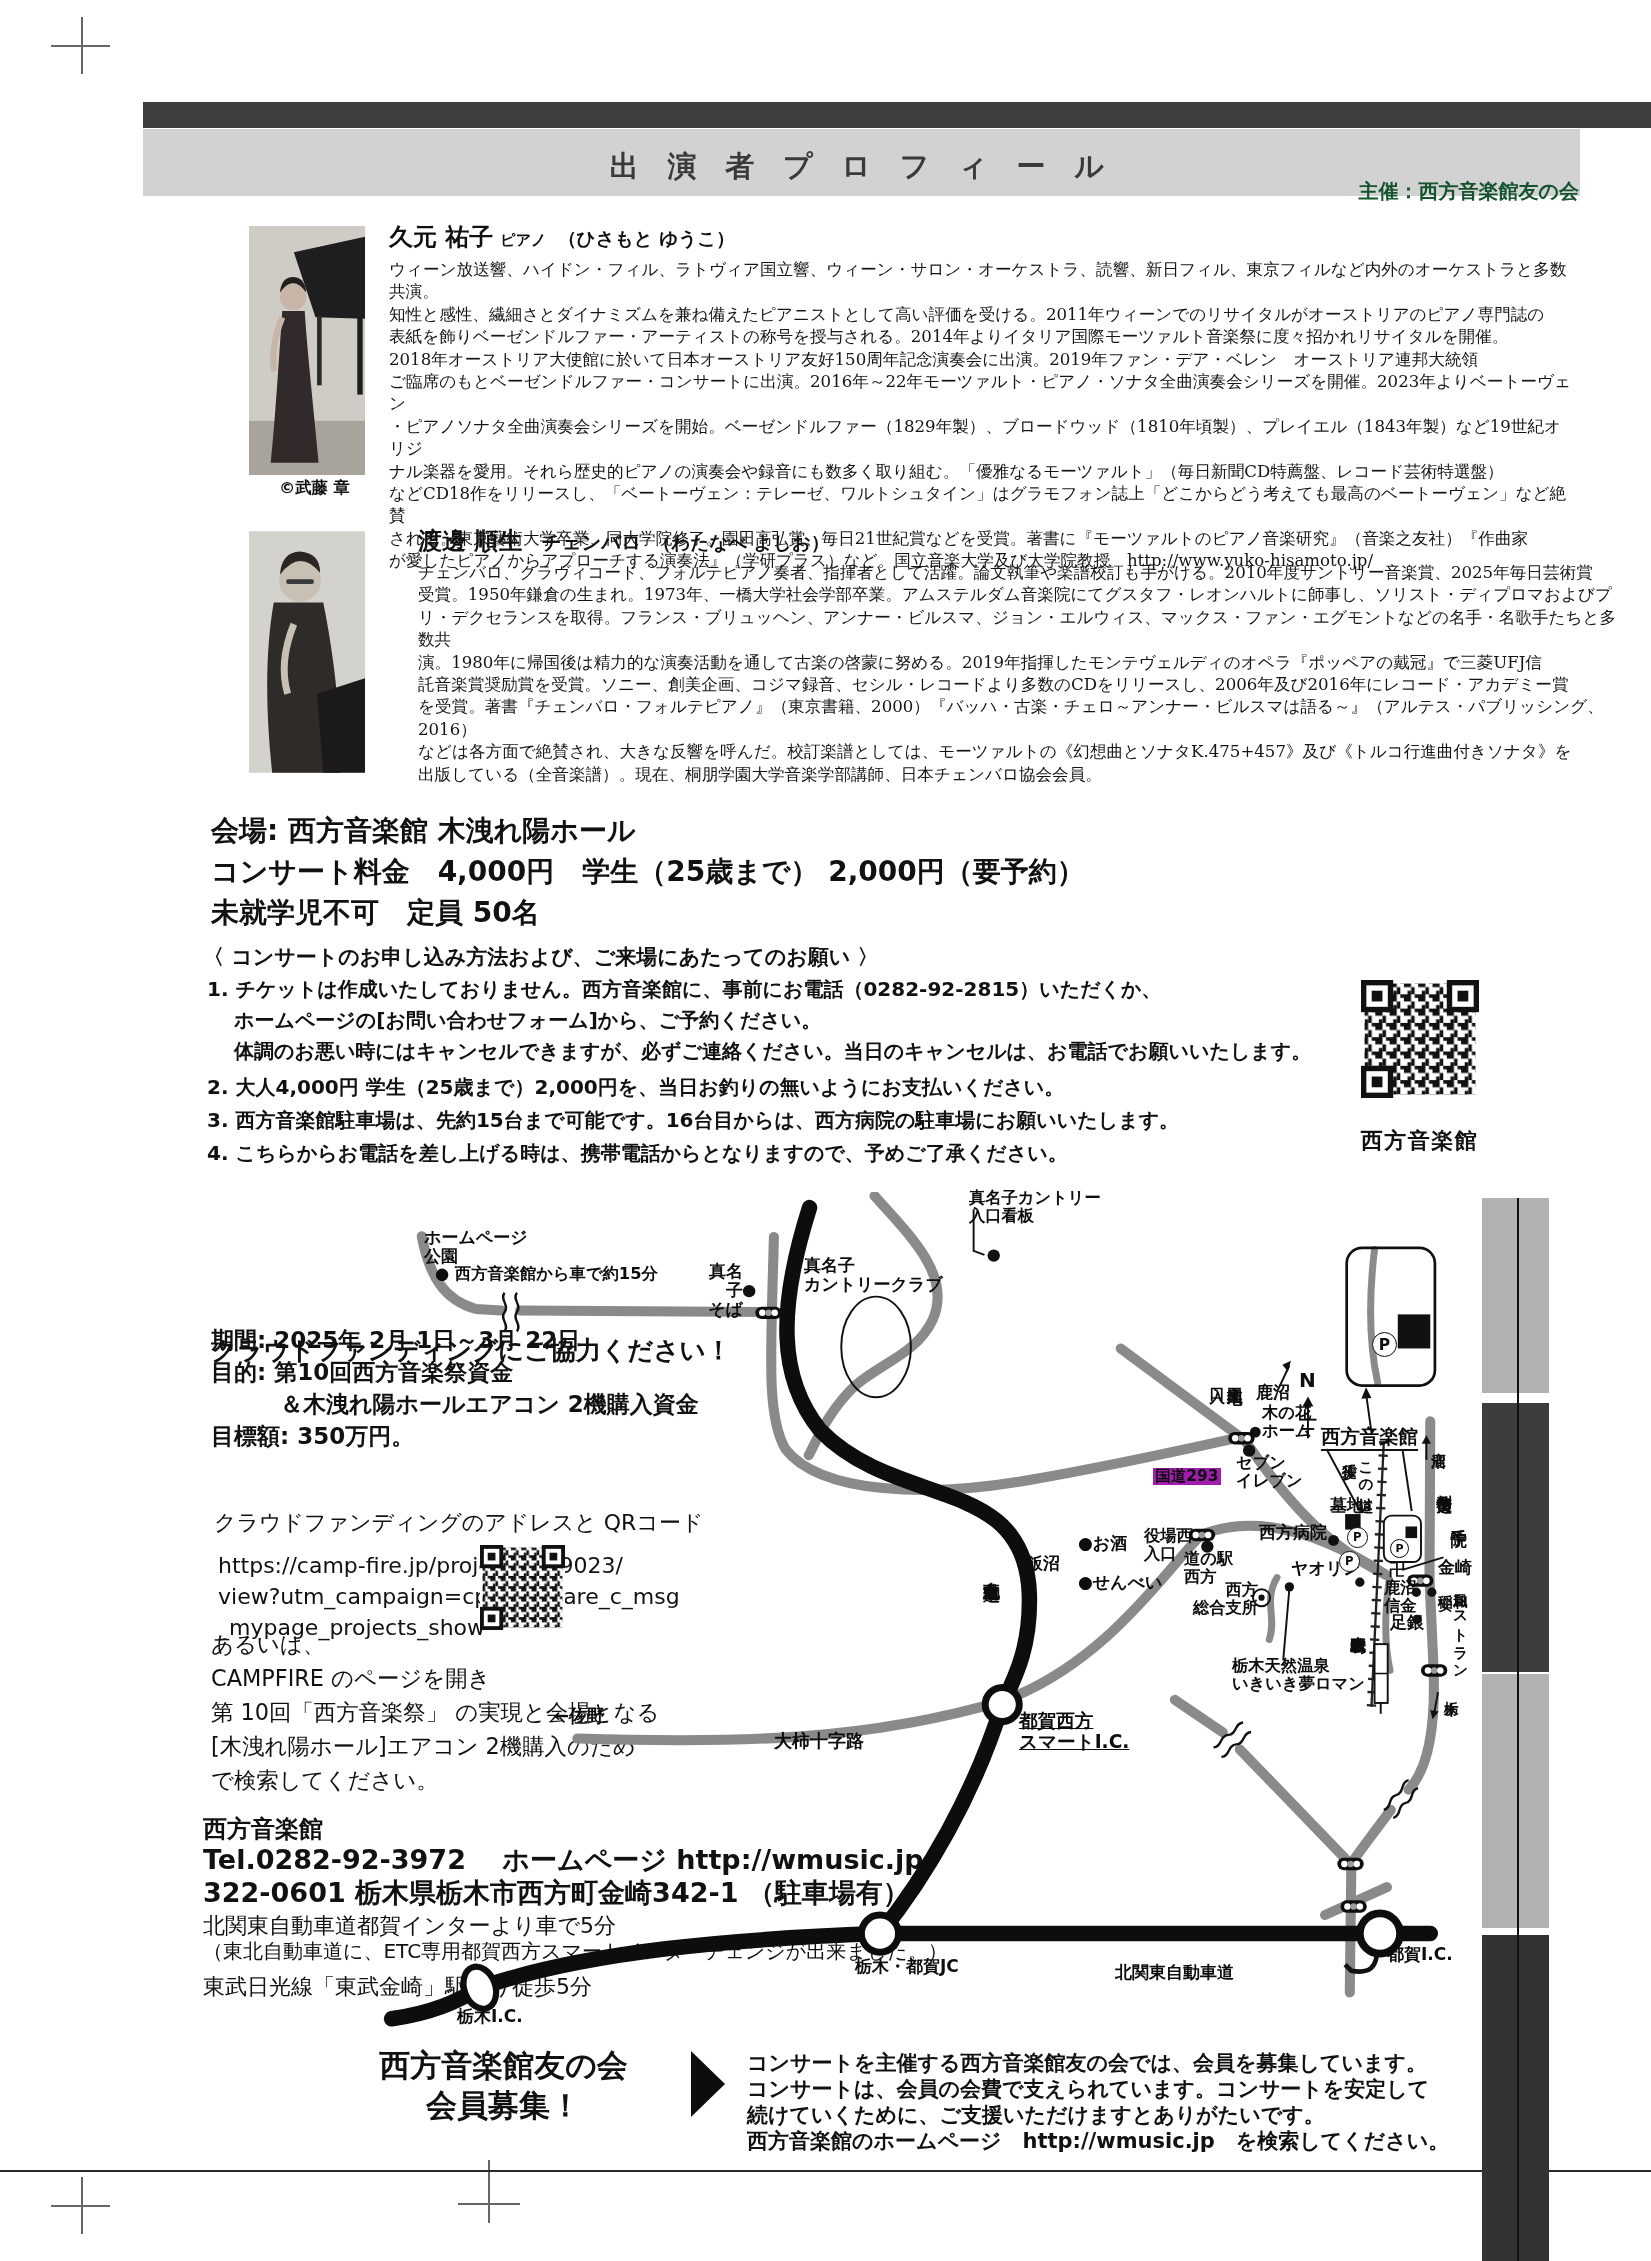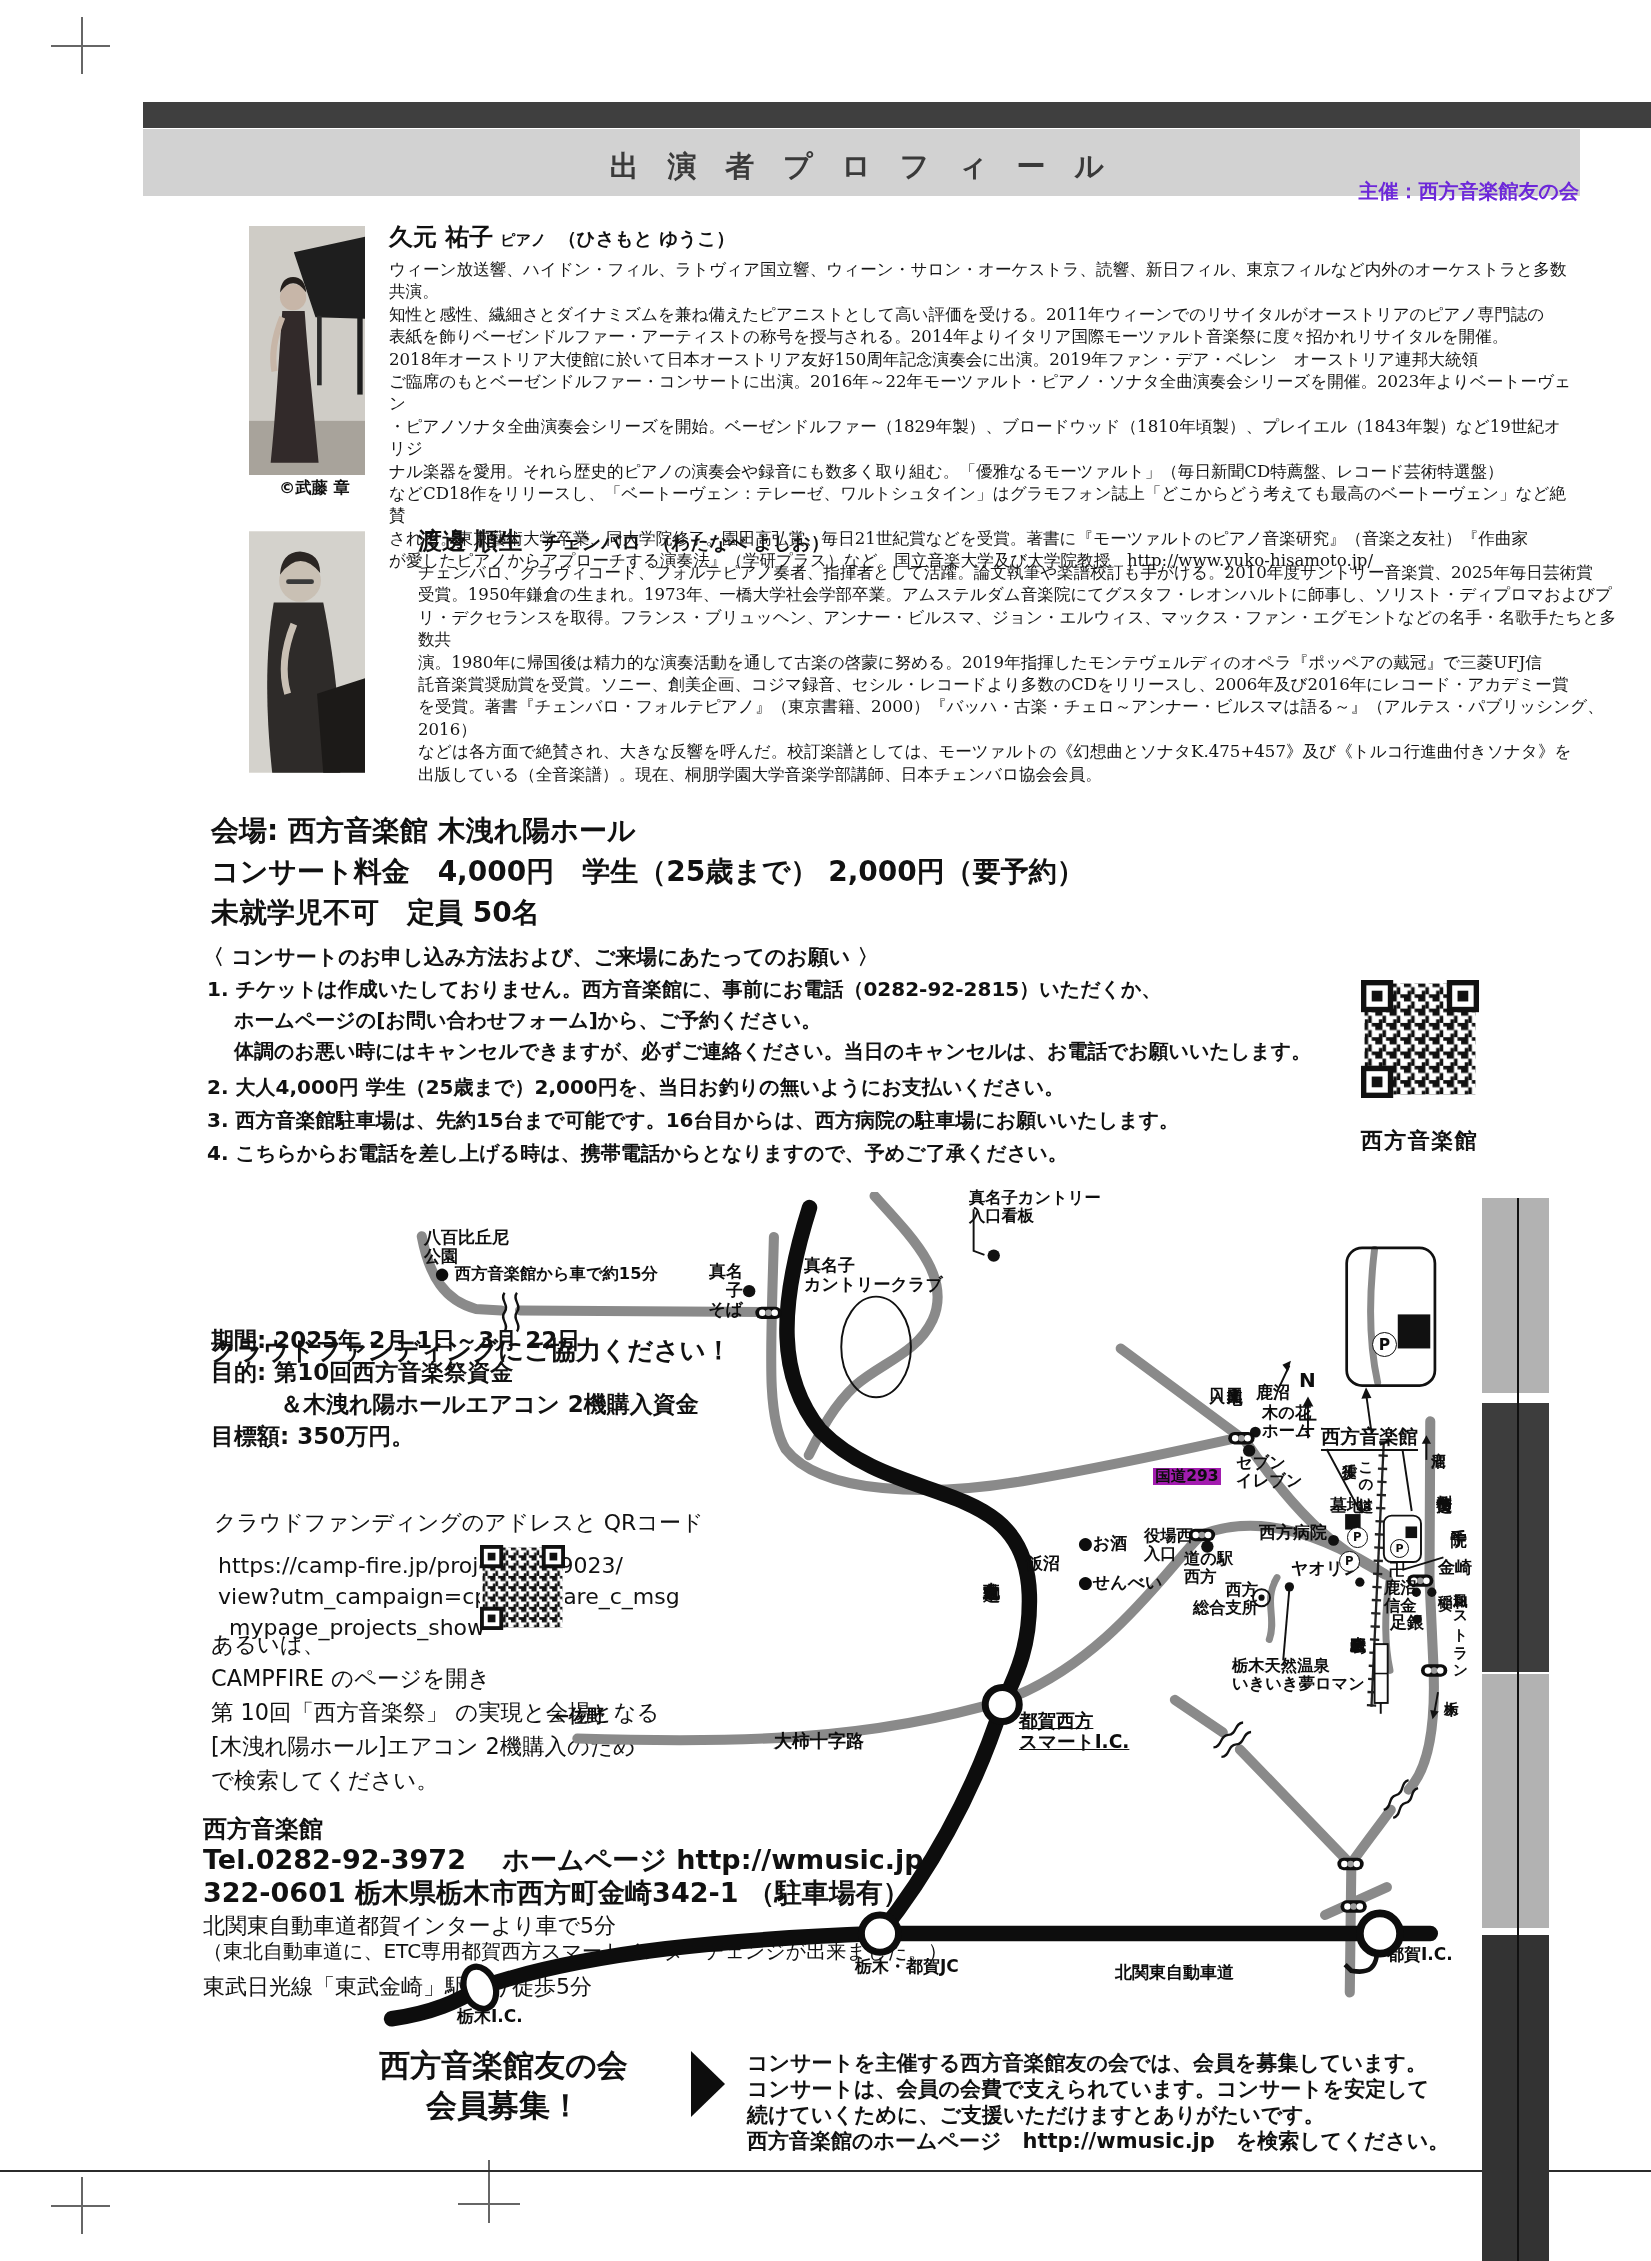--- a/index.html
+++ b/index.html
@@ -31,21 +31,21 @@
 
 <div class="bar" style="left:1482px;top:1198px;width:67px;height:195px;background:#b2b2b2;"></div>
 <div class="bar" style="left:1482px;top:1403px;width:67px;height:269px;background:#3d3d3d;"></div>
 <div class="bar" style="left:1482px;top:1674px;width:67px;height:254px;background:#b2b2b2;"></div>
 <div class="bar" style="left:1482px;top:1935px;width:67px;height:326px;background:#333333;"></div>
 <div class="bar" style="left:1517px;top:1198px;width:1.5px;height:1063px;background:#111;z-index:4;"></div>
 
 <div class="abs" style="left:143px;top:102px;width:1509px;height:26px;background:#3f3f3f;"></div>
 <div class="abs" style="left:143px;top:129px;width:1437px;height:67px;background:#d2d2d2;"></div>
 <div class="abs" style="left:143px;top:147px;width:1437px;text-align:center;font-size:29px;font-weight:600;letter-spacing:9.3px;color:#3a3a3a;">出 演 者 プ ロ フ ィ ー ル</div>
-<div class="abs" style="left:1122px;top:178px;width:457px;text-align:right;font-size:20px;font-weight:600;color:#6d28d9;z-index:5;">主催：西方音楽館友の会</div>
+<div class="abs" style="left:1122px;top:178px;width:457px;text-align:right;font-size:20px;font-weight:600;color:#14532d;z-index:5;">主催：西方音楽館友の会</div>
 
 <div class="abs" style="left:249px;top:226px;width:116px;height:249px;">
   <svg width="116" height="249" viewBox="0 0 150 322">
     <rect width="150" height="322" fill="#cfccc6"></rect>
     <rect y="252" width="150" height="70" fill="#a8a39b"></rect>
     <polygon points="58,34 150,14 150,120 86,118" fill="#1e1e1e"></polygon>
     <rect x="140" y="118" width="7" height="100" fill="#1e1e1e"></rect>
     <rect x="88" y="116" width="6" height="90" fill="#2a2a2a"></rect>
     <circle cx="57" cy="92" r="17" fill="#c7b6a8"></circle>
     <path d="M40,86 q17,-24 34,0 q-2,-20 -17,-20 q-15,0 -17,20z" fill="#241f1c"></path>
@@ -305,21 +305,21 @@
   <use href="#sig" x="1853" y="2158"></use>
   <use href="#sig" x="1745" y="2408"></use>
   <use href="#sig" x="1749" y="2463"></use>
 </svg>
 
 <div class="pcircle" style="left:1372px;top:1332px;width:23px;height:23px;font-size:15.5px;">P</div>
 <div class="pcircle" style="left:1390px;top:1539px;width:17px;height:17px;font-size:11px;">P</div>
 <div class="pcircle" style="left:1347px;top:1527px;width:18.6px;height:18.6px;font-size:11.6px;">P</div>
 <div class="pcircle" style="left:1339px;top:1551px;width:18.6px;height:18.6px;font-size:11.6px;">P</div>
 
-<div class="ml" style="left:424px;top:1228px;">八百比丘尼
+<div class="ml" style="left:424px;top:1228px;">ホームページ
 公園</div>
 <div class="ml" style="left:435px;top:1265px;font-size:16.3px;">●  西方音楽館から車で約15分</div>
 <div class="ml" style="left:695px;top:1262px;width:48px;text-align:right;">真名子
 そば</div>
 <div class="ml" style="left:804px;top:1256px;">真名子
 カントリークラブ</div>
 <div class="ml" style="left:969px;top:1189px;font-size:16.3px;">真名子カントリー
 入口看板</div>
 <div class="ml v" style="left:1208px;top:1375px;font-size:15.5px;height:132px;">工業団地
 入口</div>

